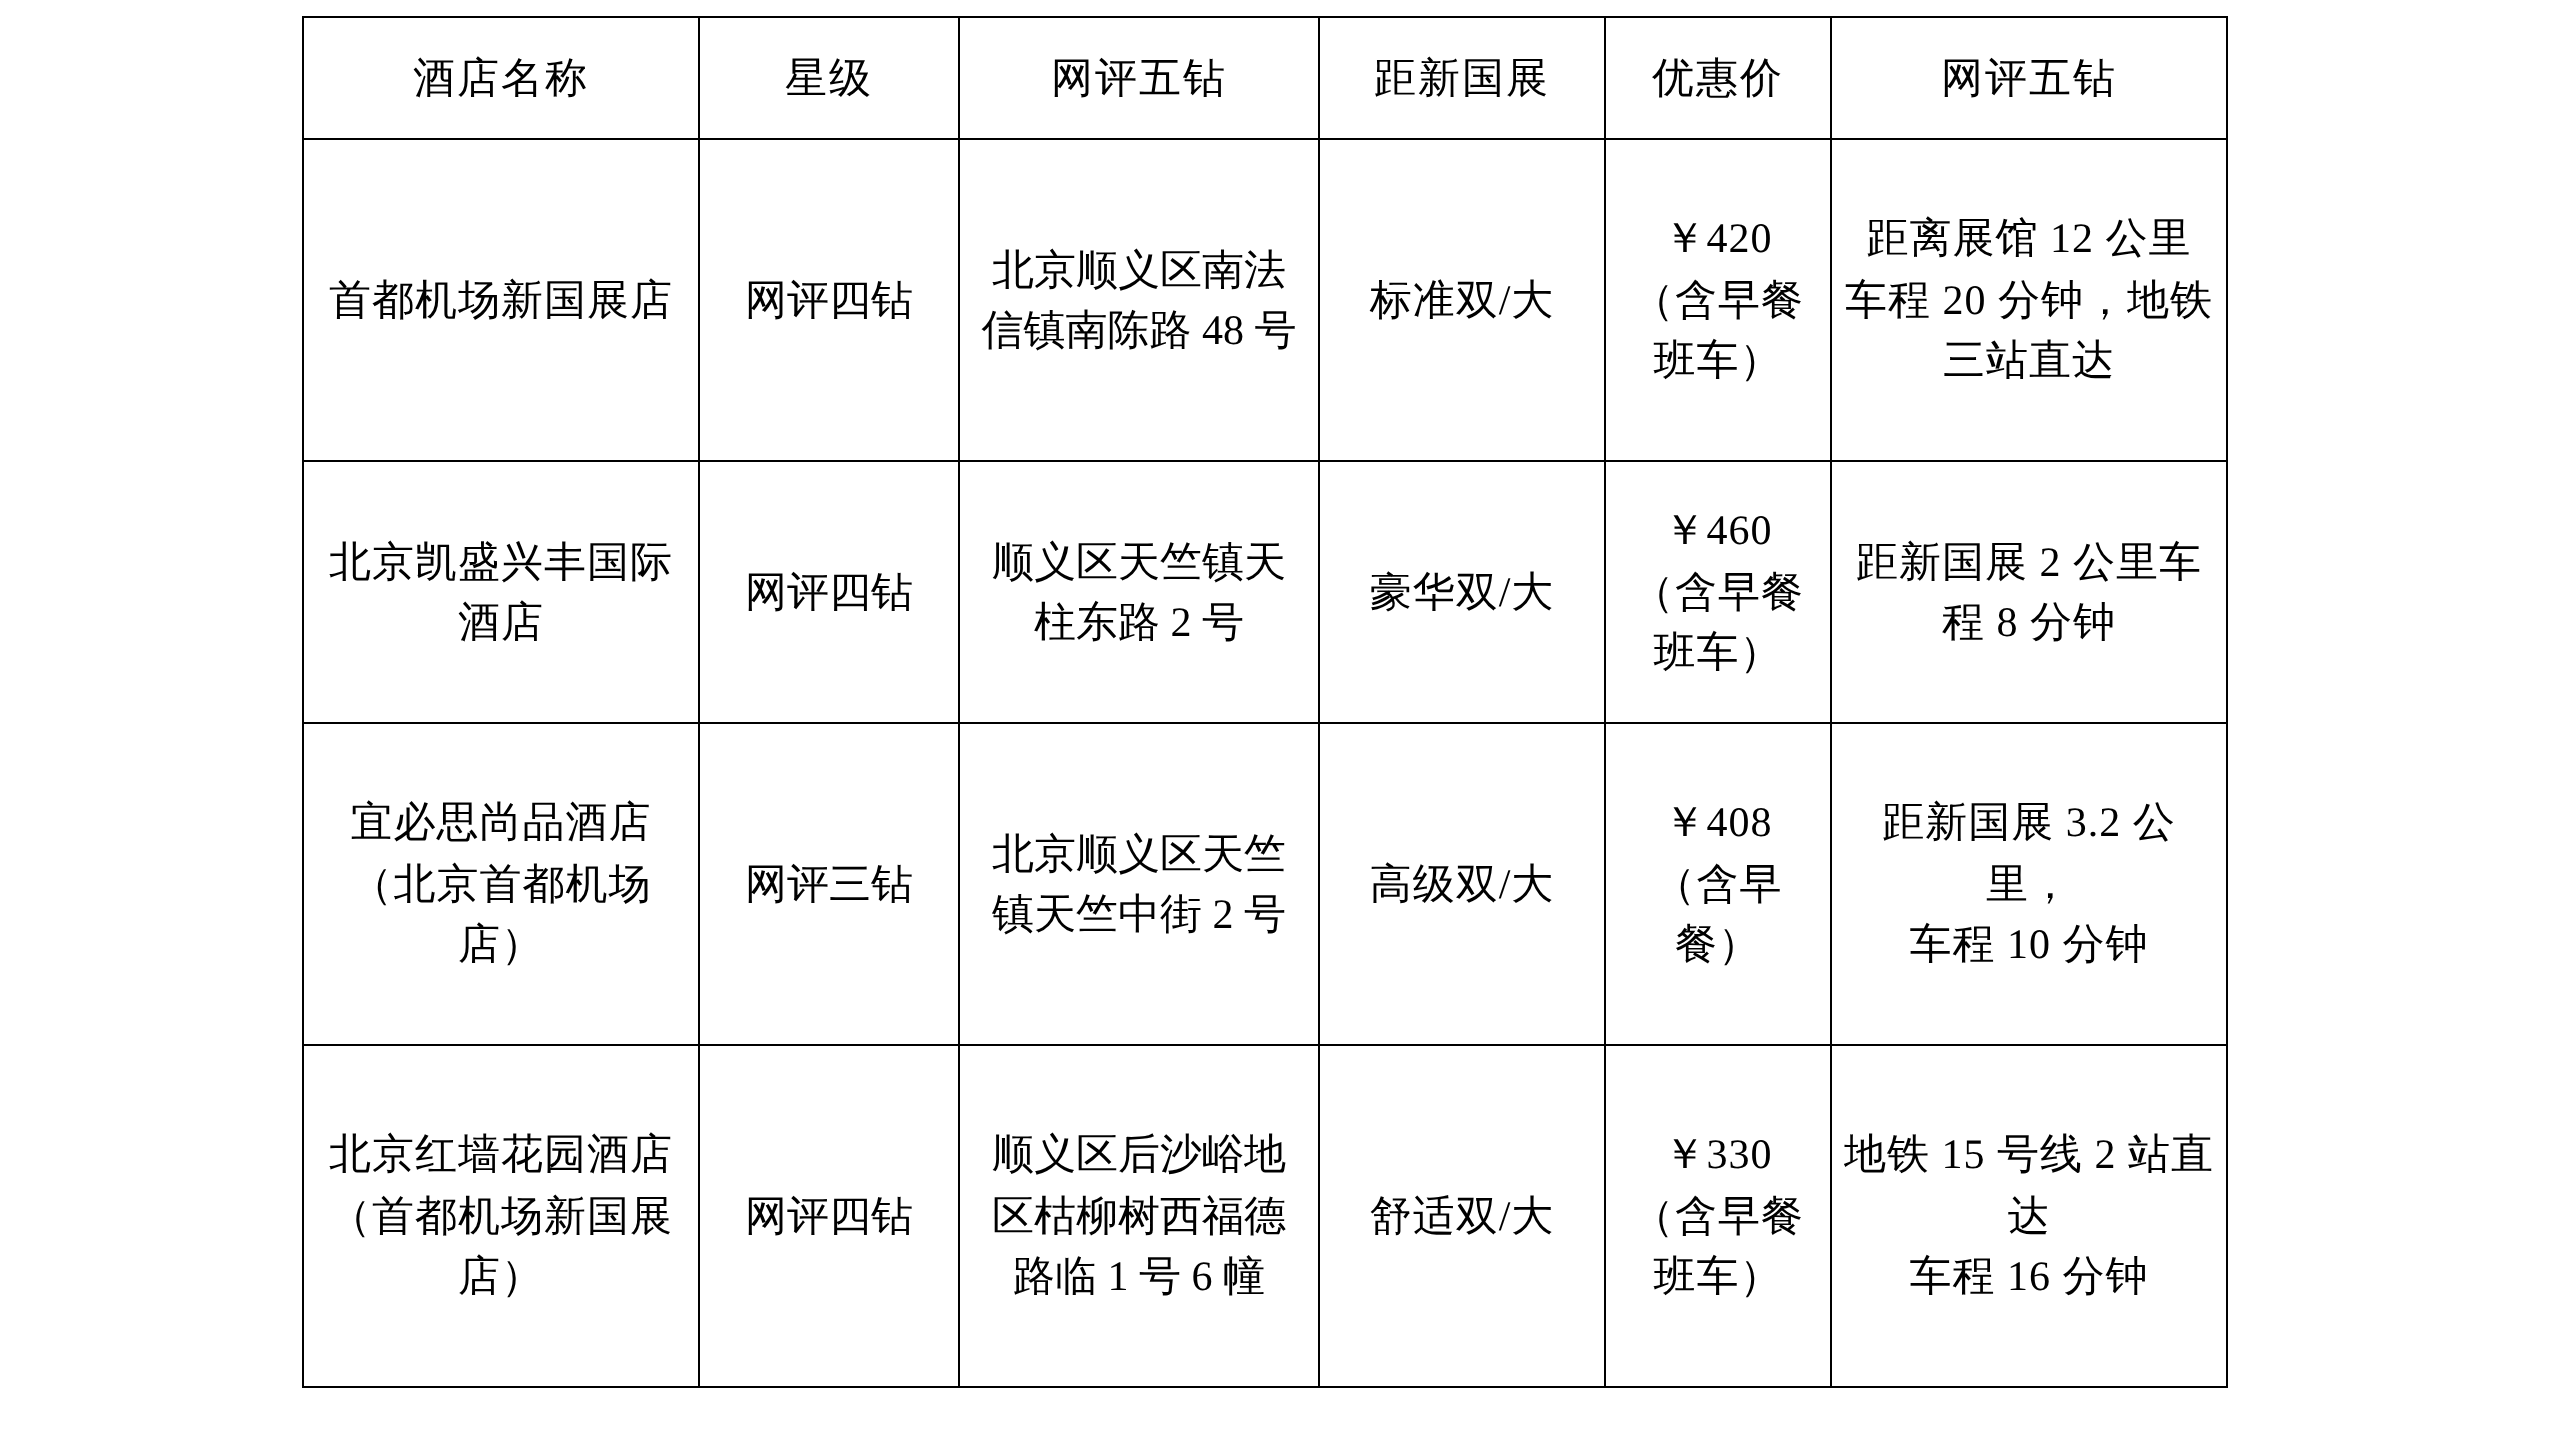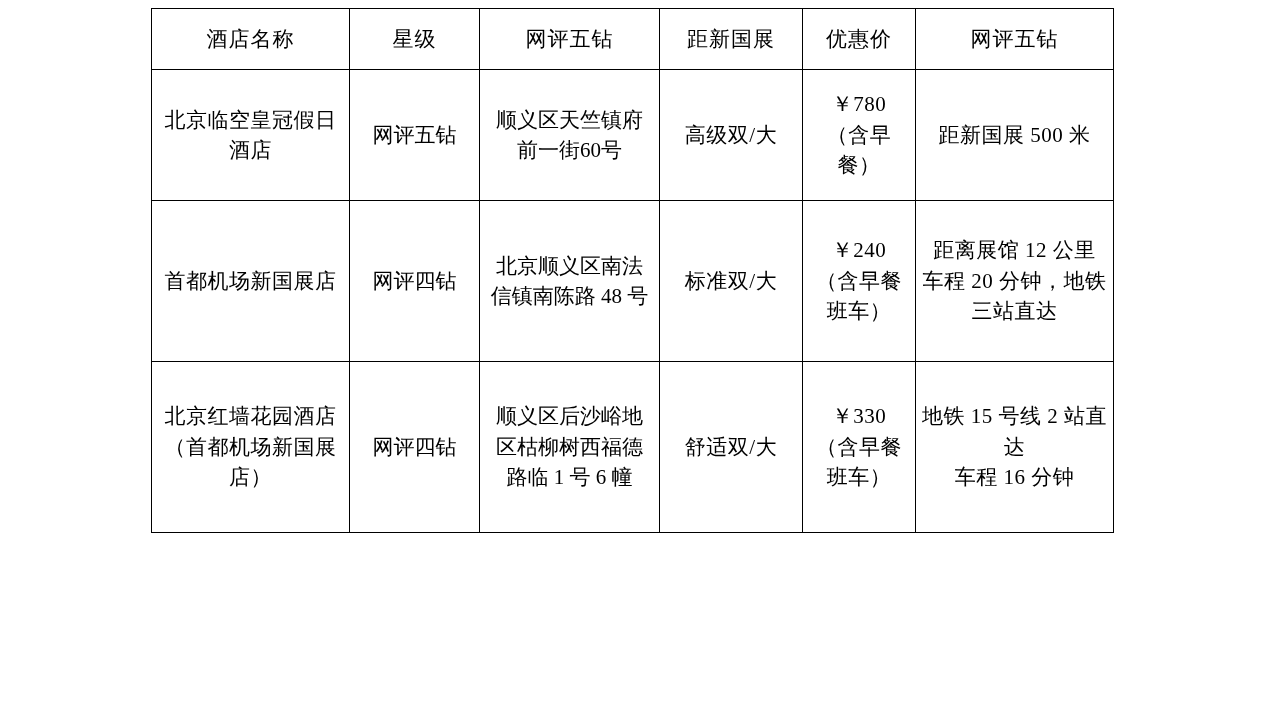--- a/index.html
+++ b/index.html
@@ -89,38 +89,49 @@
         <tr>
           <th>酒店名称</th>
           <th>星级</th>
           <th>网评五钻</th>
           <th>距新国展</th>
           <th>优惠价</th>
           <th>网评五钻</th>
         </tr>
       </thead>
       <tbody>
-        <tr class="row-1">
-          <td class="cell-name multiline">北京临空皇冠假日酒店</td>
-          <td class="cell-star">网评五钻</td>
-          <td class="cell-addr multiline">顺义区天竺镇府前一街60号</td>
-          <td class="cell-room">高级双/大</td>
-          <td class="cell-price multiline">￥780
-（含早餐）</td>
-          <td class="cell-dist multiline">距新国展 500 米</td>
-        </tr>
         <tr class="row-2">
           <td class="cell-name multiline">首都机场新国展店</td>
           <td class="cell-star">网评四钻</td>
           <td class="cell-addr multiline">北京顺义区南法信镇南陈路 48 号</td>
           <td class="cell-room">标准双/大</td>
-          <td class="cell-price multiline">￥240
+          <td class="cell-price multiline">￥420
 （含早餐班车）</td>
           <td class="cell-dist multiline">距离展馆 12 公里
 车程 20 分钟，地铁三站直达</td>
+        </tr>
+        <tr class="row-3">
+          <td class="cell-name multiline">北京凯盛兴丰国际酒店</td>
+          <td class="cell-star">网评四钻</td>
+          <td class="cell-addr multiline">顺义区天竺镇天柱东路 2 号</td>
+          <td class="cell-room">豪华双/大</td>
+          <td class="cell-price multiline">￥460
+（含早餐班车）</td>
+          <td class="cell-dist multiline">距新国展 2 公里车程 8 分钟</td>
+        </tr>
+        <tr class="row-4">
+          <td class="cell-name multiline">宜必思尚品酒店
+（北京首都机场店）</td>
+          <td class="cell-star">网评三钻</td>
+          <td class="cell-addr multiline">北京顺义区天竺镇天竺中街 2 号</td>
+          <td class="cell-room">高级双/大</td>
+          <td class="cell-price multiline">￥408
+（含早餐）</td>
+          <td class="cell-dist multiline">距新国展 3.2 公里，
+车程 10 分钟</td>
         </tr>
         <tr class="row-5">
           <td class="cell-name multiline">北京红墙花园酒店
 （首都机场新国展店）</td>
           <td class="cell-star">网评四钻</td>
           <td class="cell-addr multiline">顺义区后沙峪地区枯柳树西福德路临 1 号 6 幢</td>
           <td class="cell-room">舒适双/大</td>
           <td class="cell-price multiline">￥330
 （含早餐班车）</td>
           <td class="cell-dist multiline">地铁 15 号线 2 站直达

